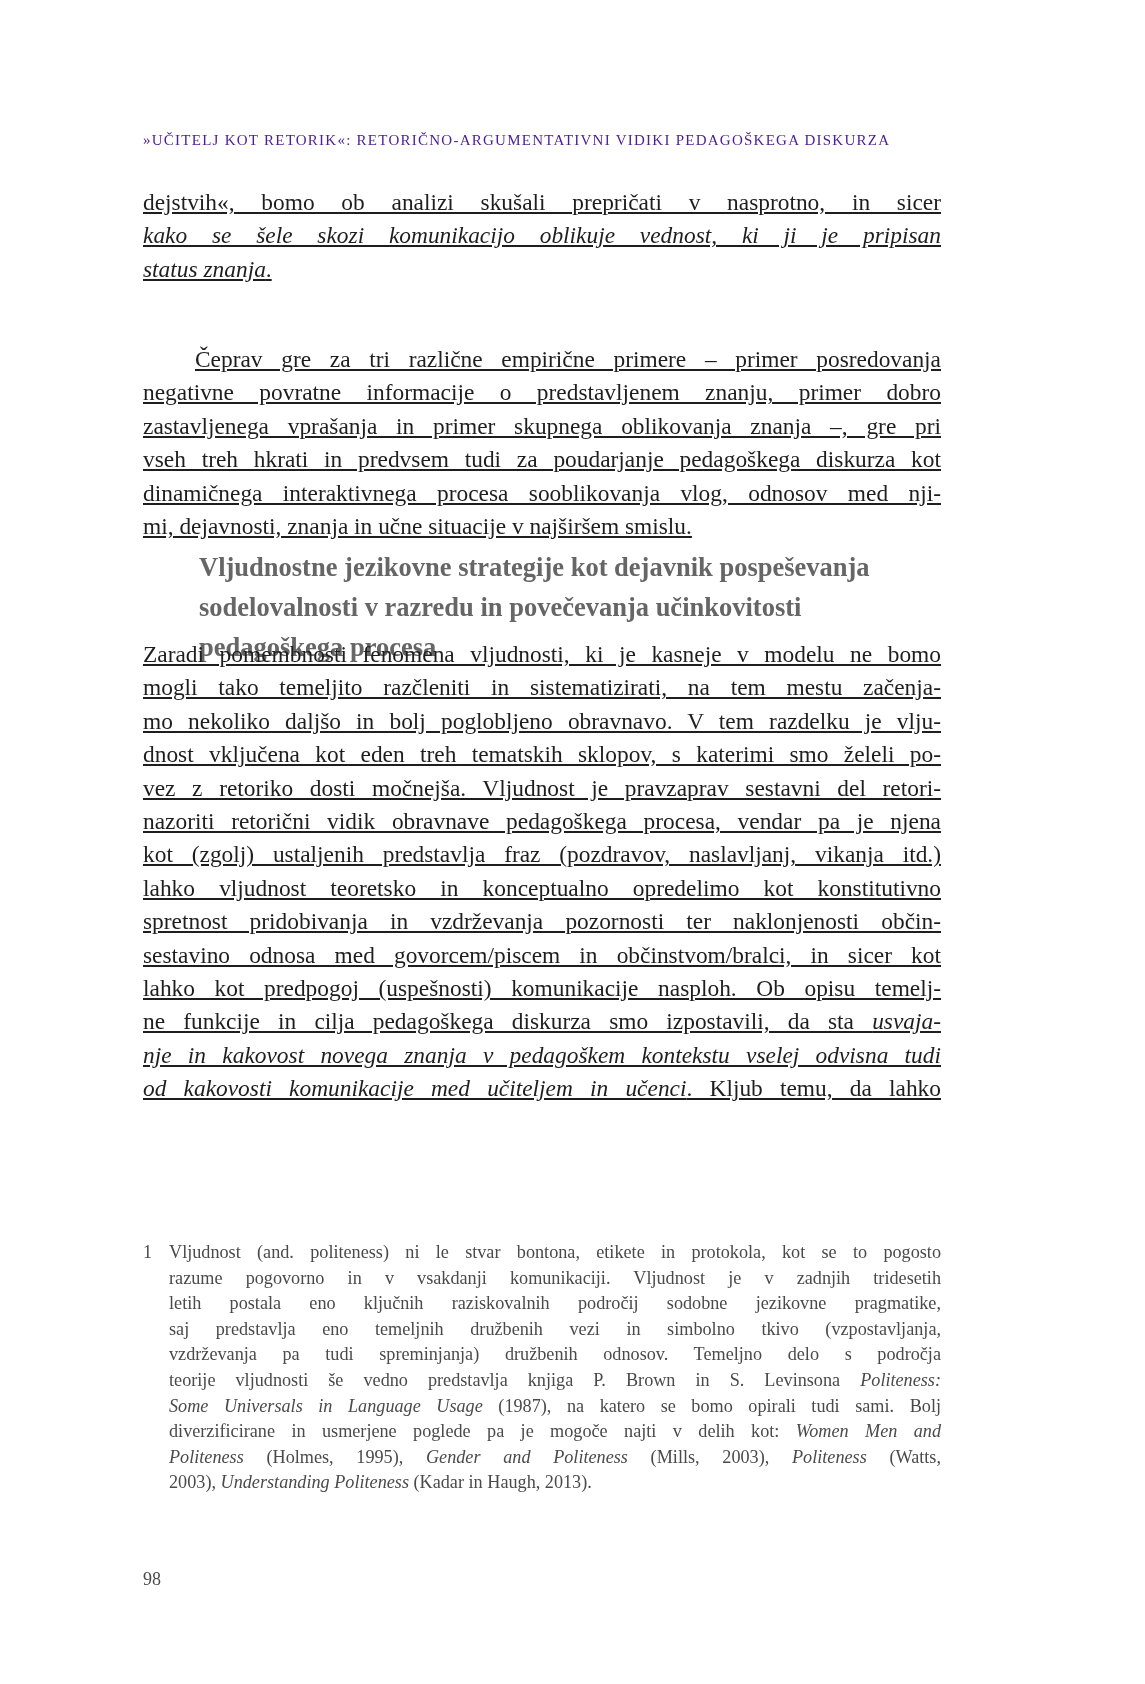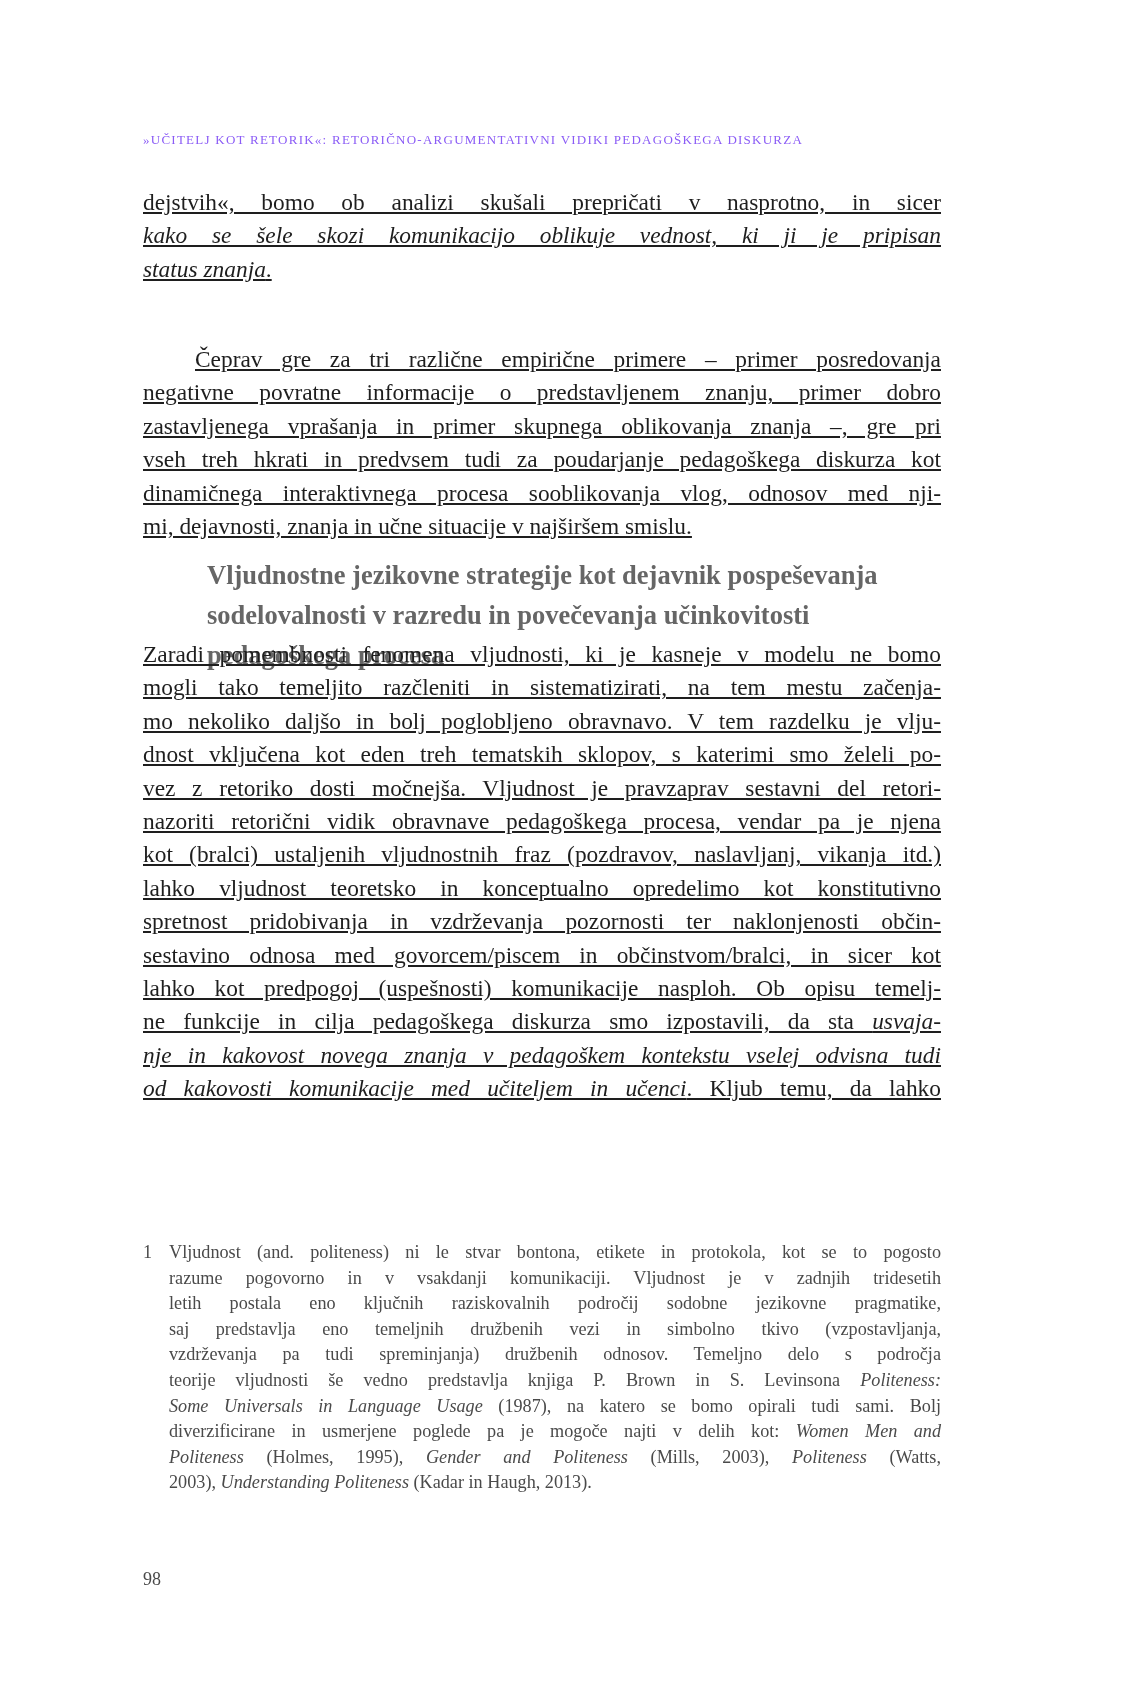--- a/index.html
+++ b/index.html
@@ -13,23 +13,23 @@
       position: relative;
       overflow: hidden;
       font-family: "Liberation Serif", "DejaVu Serif", serif;
       color: #1e1e1e;
     }
     .running-head {
       position: absolute;
       left: 143px;
       top: 132px;
       width: 800px;
-      font-size: 13px;
+      font-size: 15px;
       letter-spacing: 1.25px;
-      color: #8b5cf6;
+      color: #4c1d95;
       white-space: nowrap;
       text-transform: uppercase;
     }
     .text-block {
       position: absolute;
       left: 143px;
       width: 798px;
       font-size: 23.4px;
       line-height: 33.4px;
       text-align: justify;
@@ -114,34 +114,34 @@
 
 <div class="text-block block-2">
   <span class="line indent-first">Čeprav gre za tri različne empirične primere – primer posredovanja</span>
   <span class="line">negativne povratne informacije o predstavljenem znanju, primer dobro</span>
   <span class="line">zastavljenega vprašanja in primer skupnega oblikovanja znanja –, gre pri</span>
   <span class="line">vseh treh hkrati in predvsem tudi za poudarjanje pedagoškega diskurza kot</span>
   <span class="line">dinamičnega interaktivnega procesa sooblikovanja vlog, odnosov med nji-</span>
   <span class="line last">mi, dejavnosti, znanja in učne situacije v najširšem smislu.</span>
 </div>
 
-<h2 class="heading" style="margin:12px;">
+<h2 class="heading" style="margin:4px;">
   <span class="hline">Vljudnostne jezikovne strategije kot dejavnik pospeševanja</span>
   <span class="hline">sodelovalnosti v razredu in povečevanja učinkovitosti</span>
   <span class="hline">pedagoškega procesa</span>
 </h2>
 
 <div class="text-block block-3">
   <span class="line">Zaradi pomembnosti fenomena vljudnosti, ki je kasneje v modelu ne bomo</span>
   <span class="line">mogli tako temeljito razčleniti in sistematizirati, na tem mestu začenja-</span>
   <span class="line">mo nekoliko daljšo in bolj poglobljeno obravnavo. V tem razdelku je vlju-</span>
   <span class="line">dnost vključena kot eden treh tematskih sklopov, s katerimi smo želeli po-</span>
   <span class="line">vez z retoriko dosti močnejša. Vljudnost je pravzaprav sestavni del retori-</span>
   <span class="line">nazoriti retorični vidik obravnave pedagoškega procesa, vendar pa je njena</span>
-  <span class="line">kot (bralci) ustaljenih vljudnostnih fraz (pozdravov, naslavljanj, vikanja itd.)</span>
+  <span class="line">kot (zgolj) ustaljenih predstavlja fraz (pozdravov, naslavljanj, vikanja itd.)</span>
   <span class="line">lahko vljudnost teoretsko in konceptualno opredelimo kot konstitutivno</span>
   <span class="line">spretnost pridobivanja in vzdrževanja pozornosti ter naklonjenosti občin-</span>
   <span class="line">sestavino odnosa med govorcem/piscem in občinstvom/bralci, in sicer kot</span>
   <span class="line">lahko kot predpogoj (uspešnosti) komunikacije nasploh. Ob opisu temelj-</span>
   <span class="line"><span>ne funkcije in cilja pedagoškega diskurza smo izpostavili, da sta </span><em>usvaja-</em></span>
   <span class="line"><em>nje in kakovost novega znanja v pedagoškem kontekstu vselej odvisna tudi</em></span>
   <span class="line"><em>od kakovosti komunikacije med učiteljem in učenci</em><span>. Kljub temu, da lahko</span></span>
 </div>
 
 <div class="footnote">

